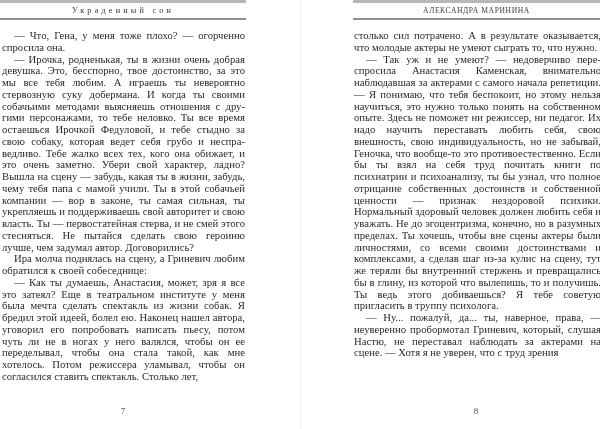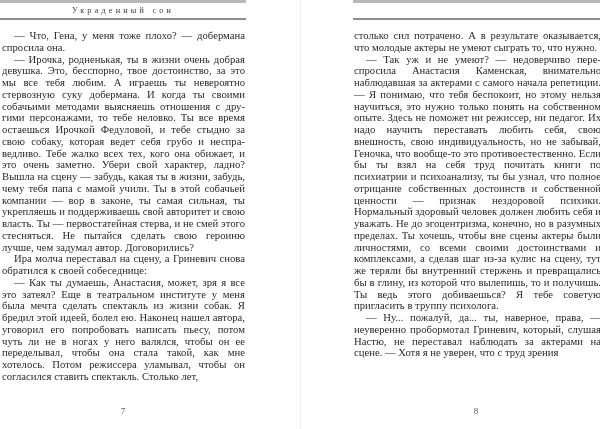--- a/index.html
+++ b/index.html
@@ -44,32 +44,33 @@
   .right .folio { left: 166px; }
 </style>
 </head>
 <body>
 
 <div class="page left">
   <div class="topbar"></div>
   <div class="runhead">Украденный сон</div>
   <div class="rule"></div>
   <div class="body">
-    <p>— Что, Гена, у меня тоже плохо? — добермана спросила она.</p>
+    <p>— Что, Гена, у меня тоже плохо? — огорченно спросила она.</p>
     <p>— Ирочка, родненькая, ты в жизни очень доб­рая девушка. Это, бесспорно, твое достоинство, за это мы все тебя любим. А играешь ты невероятно стервозную суку добермана. И когда ты своими собачьими методами выясняешь отношения с дру­гими персонажами, то тебе неловко. Ты все время остаешься Ирочкой Федуловой, и тебе стыдно за свою собаку, которая ведет себя грубо и неспра­ведливо. Тебе жалко всех тех, кого она обижает, и это очень заметно. Убери свой характер, ладно? Вышла на сцену — забудь, какая ты в жизни, забудь, чему тебя папа с мамой учили. Ты в этой собачьей компании — вор в законе, ты самая сильная, ты укрепляешь и поддерживаешь свой авторитет и свою власть. Ты — первостатейная стерва, и не смей этого стесняться. Не пытайся сделать свою героиню лучше, чем задумал автор. Договорились?</p>
-    <p>Ира молча переставал на сцену, а Гриневич снова обратился к своей собеседнице:</p>
+    <p>Ира молча поднялась на сцену, а Гриневич любим обратился к своей собеседнице:</p>
     <p>— Как ты думаешь, Анастасия, может, зря я все это затеял? Еще в театральном институте у меня была мечта сделать спектакль из жизни собак. Я бредил этой идеей, болел ею. Наконец нашел автора, уговорил его попробовать написать пьесу, потом чуть ли не в ногах у него валялся, чтобы он ее переделывал, чтобы она стала такой, как мне хотелось. Потом режиссера уламывал, чтобы он согласился ставить спектакль. Столько лет,</p>
   </div>
   <div class="folio">7</div>
 </div>
 
 <div class="gutter"></div>
 
 <div class="page right">
   <div class="topbar"></div>
+  <div class="runhead">Александра Маринина</div>
   <div class="rule"></div>
   <div class="body">
     <p class="cont">столько сил потрачено. А в результате оказыва­ется, что молодые актеры не умеют сыграть то, что нужно.</p>
     <p>— Так уж и не умеют? — недоверчиво пере­спросила Анастасия Каменская, внимательно наблюдавшая за актерами с самого начала репе­тиции. — Я понимаю, что тебя беспокоит, но этому нельзя научиться, это нужно только понять на соб­ственном опыте. Здесь не поможет ни режиссер, ни педагог. Их надо научить переставать любить себя, свою внешность, свою индивидуальность, но не забывай, Геночка, что вообще-то это противо­естественно. Если бы ты взял на себя труд почитать книги по психиатрии и психоанализу, ты бы узнал, что полное отрицание собственных достоинств и собственной ценности — признак нездоровой психики. Нормальный здоровый человек дол­жен любить себя и уважать. Не до эгоцентризма, конечно, но в разумных пределах. Ты хочешь, чтобы вне сцены актеры были личностями, со всеми своими достоинствами и комплексами, а сделав шаг из-за кулис на сцену, тут же теряли бы внутренний стержень и превращались бы в глину, из которой что вылепишь, то и получишь. Ты ведь этого добиваешься? Я тебе советую пригласить в труппу психолога.</p>
     <p>— Ну... пожалуй, да... ты, наверное, права, — неуверенно пробормотал Гриневич, который, слу­шая Настю, не переставал наблюдать за актерами на сцене. — Хотя я не уверен, что с труд зрения</p>
   </div>
   <div class="folio">8</div>
 </div>
 
 </body></html>

